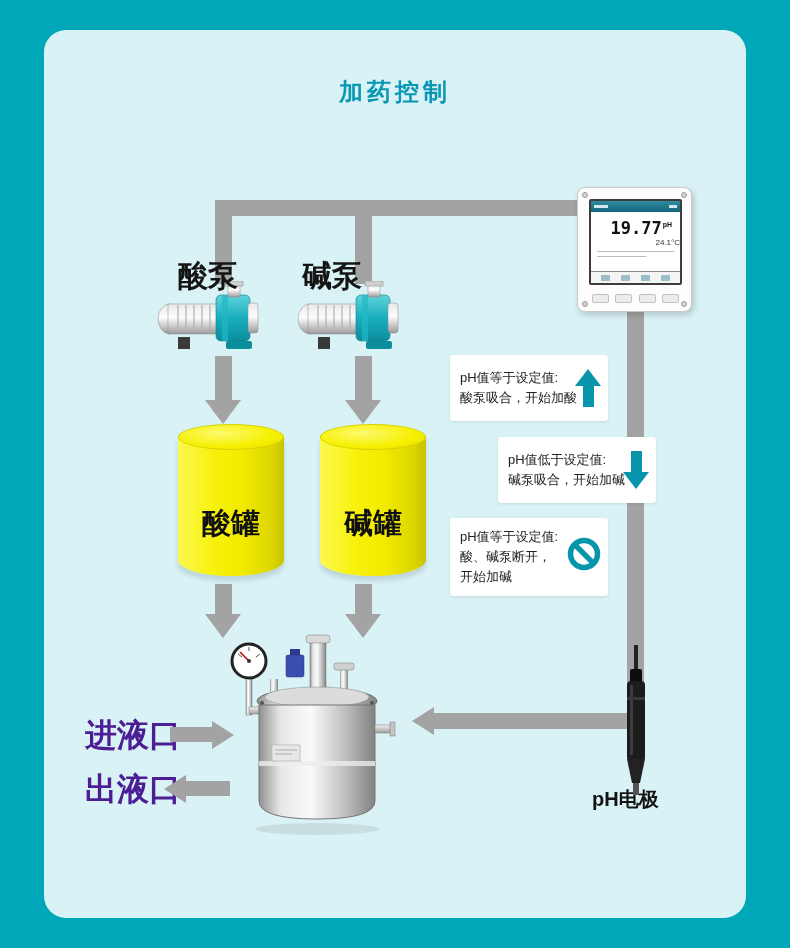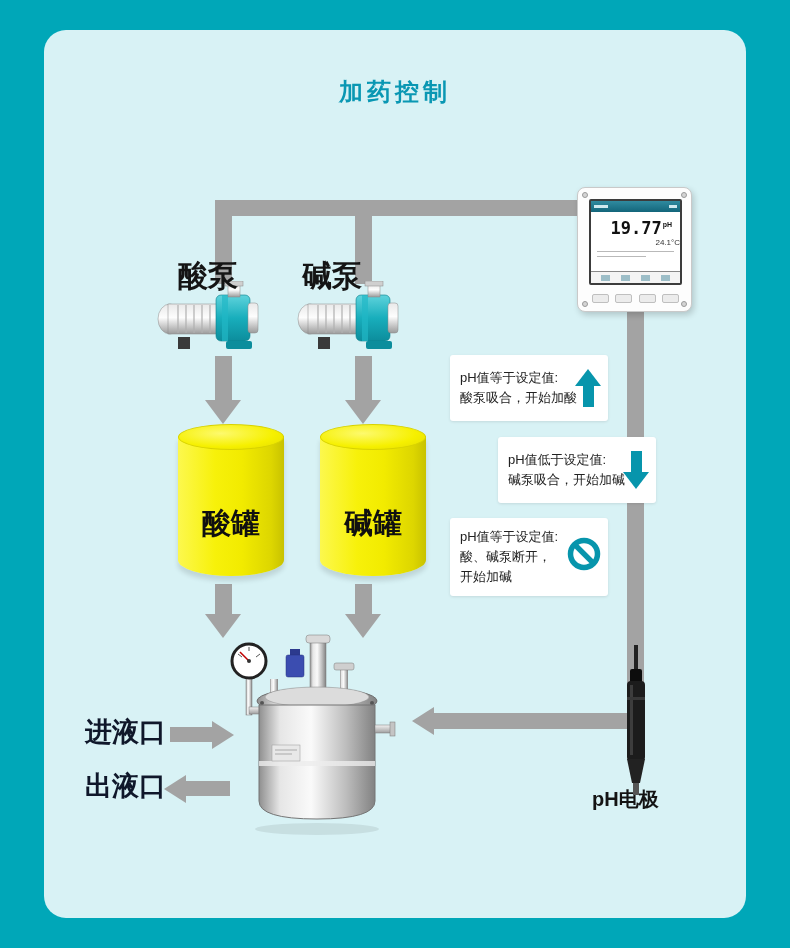--- a/index.html
+++ b/index.html
@@ -48,21 +48,21 @@
   .scr-unit { font-size:7px; vertical-align:super; margin-left:1px; font-family:"Liberation Sans",sans-serif; }
   .scr-temp { text-align:right; padding-right:0; font-size:8px; color:#333; }
   .scr-line { height:1px; background:#b9b9b9; margin:4px 6px 0; }
   .scr-line.short { width:55%; margin-left:6px; }
   .scr-footer { position:absolute; bottom:0; left:0; right:0; height:12px; border-top:1px solid #888;
     display:flex; align-items:center; justify-content:space-around; padding:0 4px; background:#f4f4f4; }
   .scr-footer i { width:9px; height:6px; background:#9dbec8; display:block; }
   .ctrl-keys { position:absolute; left:14px; bottom:8px; width:87px; display:flex; justify-content:space-between; }
   .ctrl-keys i { width:17px; height:9px; background:#ececec; border:1px solid #bfbfbf; border-radius:2px; display:block; }
 
-  .port-label { position:absolute; font-size:27px; font-weight:bold; color:#0f172a; }
+  .port-label { position:absolute; font-size:32px; font-weight:bold; color:#4c1d95; }
   .electrode { position:absolute; left:621px; top:645px; z-index:4; }
   .electrode-label { position:absolute; left:592px; top:786px; font-size:20px; font-weight:bold; color:#141414; }
   .reactor-img { position:absolute; left:222px; top:633px; z-index:3; }
 </style>
 </head>
 <body>
 
 <div class="stage">
   <div class="panel"></div>
 

